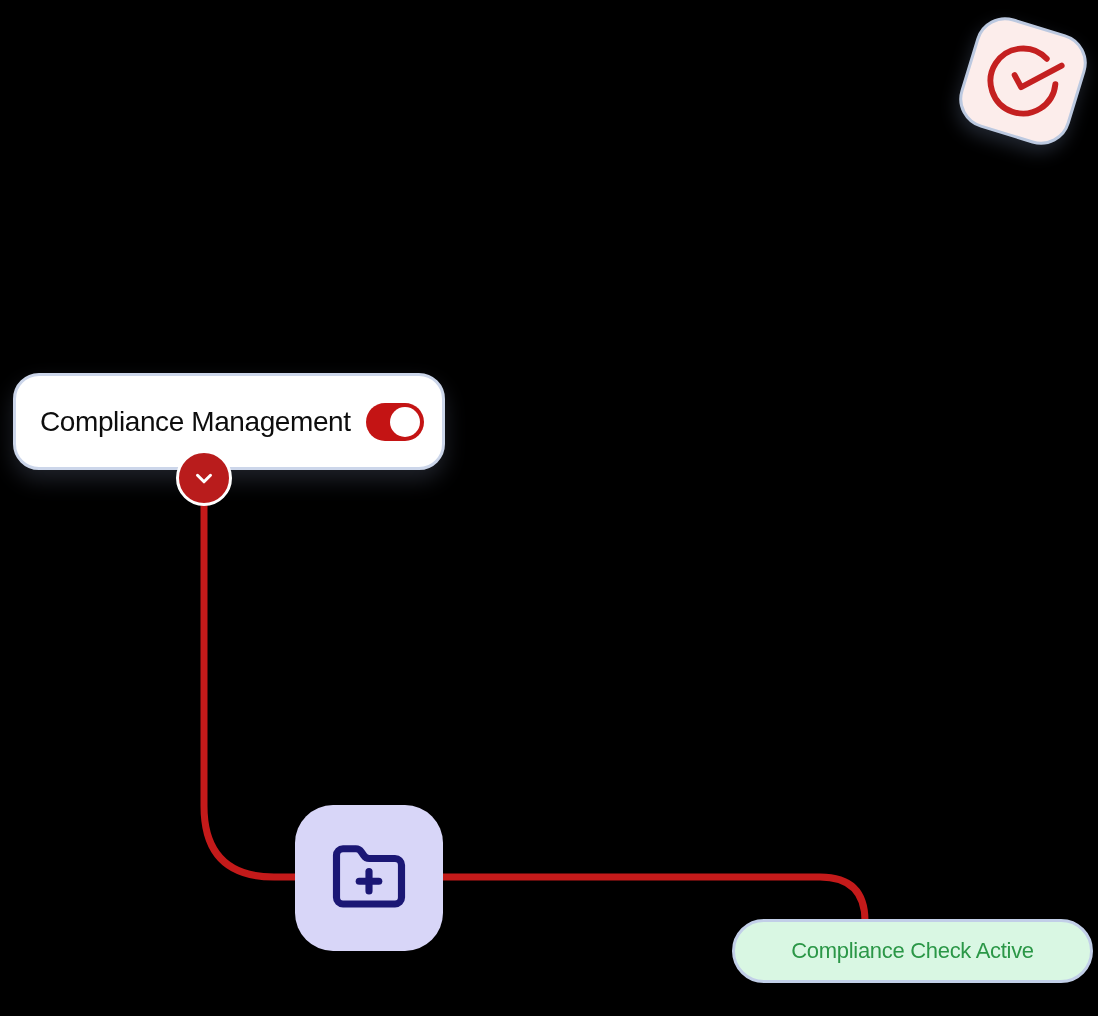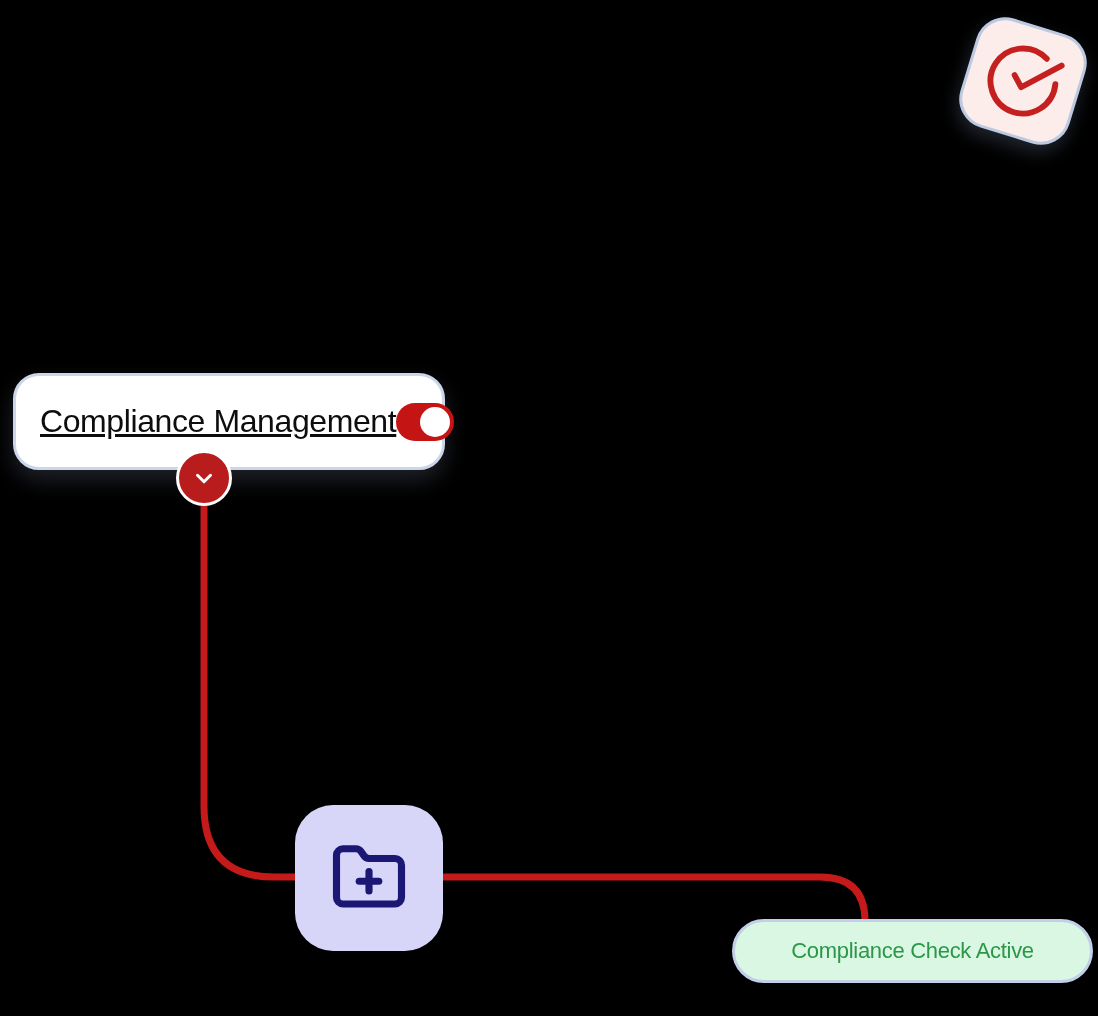--- a/index.html
+++ b/index.html
@@ -45,25 +45,24 @@
     width: 432px; height: 97px; box-sizing: border-box;
     background: #ffffff;
     border: 3px solid var(--card-border, #ccd6ea);
     border-radius: 26px;
     display: flex; align-items: center; justify-content: space-between;
     padding: 0 18px 0 24px;
     z-index: 2;
     box-shadow: 0 10px 22px rgba(140, 155, 190, 0.22);
   }
   .card-label {
-    font-size: 32px; font-weight: 500;
+    font-size: 28px; font-weight: 500;
     color: var(--label-dark, #0d0d0d);
     letter-spacing: -0.4px;
     white-space: nowrap;
-    text-decoration: underline;
   }
   .toggle {
     position: relative; flex: none;
     width: 58px; height: 38px;
     border-radius: 19px;
     background: var(--toggle-red, #c41414);
     cursor: pointer;
   }
   .toggle-knob {
     position: absolute; right: 4px; top: 4px;

